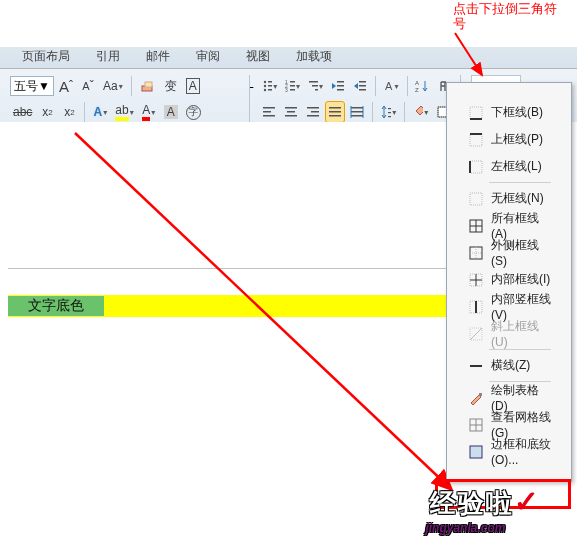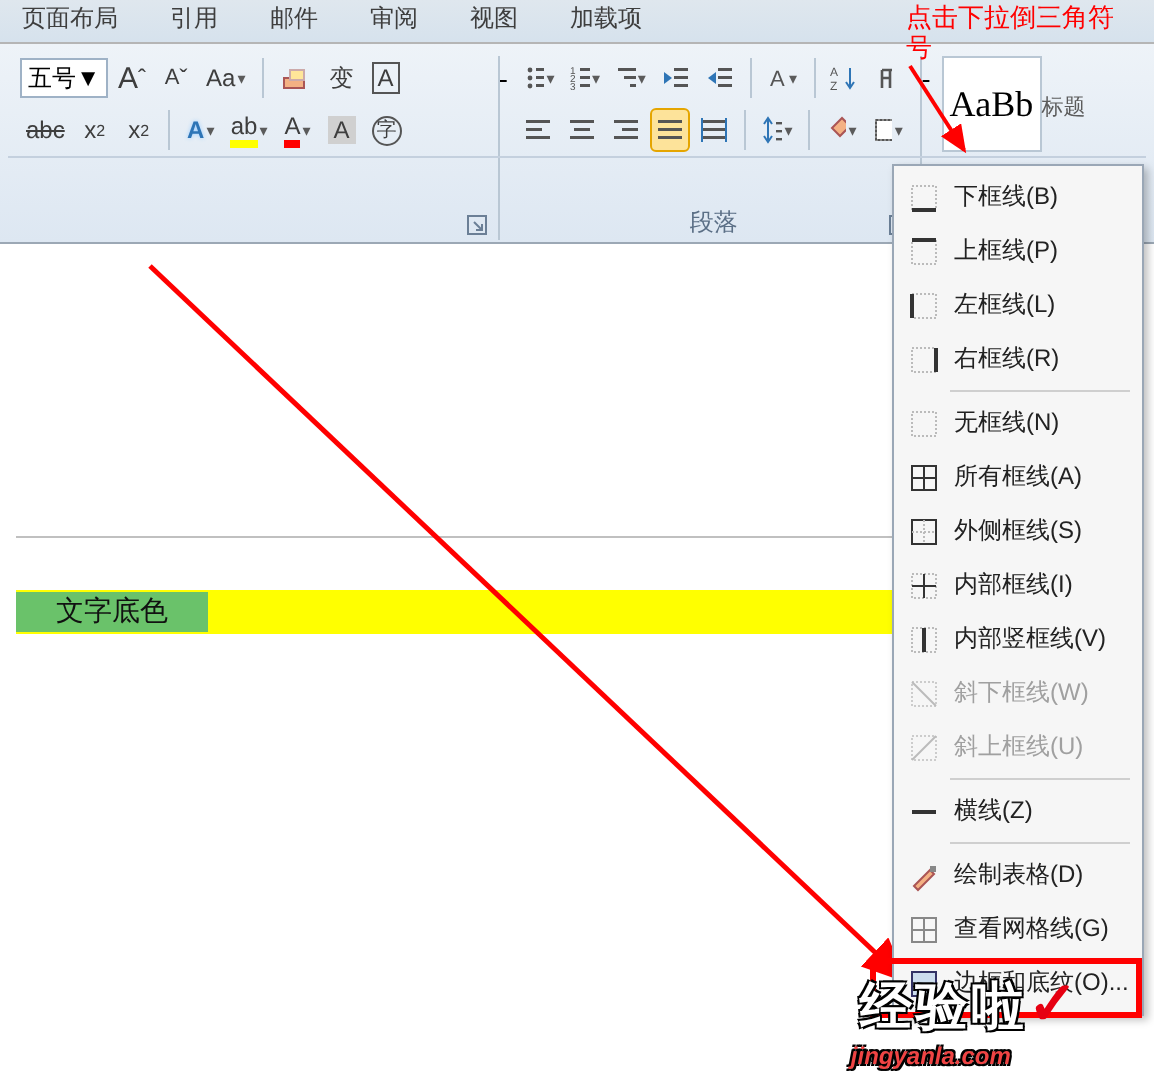--- a/index.html
+++ b/index.html
@@ -8,27 +8,28 @@
     font-size: 12px;
     background: #fff;
     width: 577px;
     height: 545px;
     overflow: hidden;
     position: relative;
   }
   .ribbon-tabs {
     display: flex;
     gap: 18px;
-    padding: 1px 2px 0 7px;
+    padding: 1px 2px 0 18px;
     border-bottom: 1px solid #b5b5b5;
     background: linear-gradient(#dfe7ee,#d6e2ed);
     height: 22px;
     align-items: flex-end;
     font-size: 12px;
     color: #3e3e3e;
+    margin-top: 47px;
   }
   .ribbon-tabs span { padding: 3px 4px; data-interactable:true; }
   .ribbon {
     background: linear-gradient(#eef3f8,#dde7f2);
     border-bottom: 1px solid #9ca8b5;
     padding: 6px 4px 0 4px;
     position: relative;
     height: 100px;
     text-decoration: underline;
   }
@@ -98,21 +99,21 @@
 
   
   .menu {
     position:absolute;
     top: 82px;
     right: 5px;
     width: 126px;
     background:#f6f6f6;
     border:1px solid #9aa7b6;
     box-shadow: 2px 2px 4px rgba(0,0,0,0.25);
-    padding: 2px;
+    padding: 16px;
     z-index: 20;
   }
   .menu-item {
     display:flex; align-items:center;
     height: 27px;
     padding: 0 4px;
     font-size:12px;
     color:#222;
     gap:6px;
   }
@@ -144,21 +145,21 @@
     z-index: 25;
   }
   .watermark {
     position:absolute;
     right: 38px; bottom: 10px;
     z-index: 40;
     text-align:center;
   }
   .watermark .wm1 { font-size:26px; font-weight:bold; color:#fff; text-shadow:1px 1px 0 #000,-1px -1px 0 #000,1px -1px 0 #000,-1px 1px 0 #000; letter-spacing:2px;margin-left:38px; }
   .watermark .check { color:#e60012; font-size:30px; font-weight:bold; }
-  .watermark .wm2 { font-size:12px; font-weight:bold; font-style:italic; color:#ef4444; text-shadow:1px 1px 0 #000,-1px -1px 0 #000,1px -1px 0 #000,-1px 1px 0 #000; }
+  .watermark .wm2 { font-size:12px; font-weight:bold; font-style:italic; color:#701a75; text-shadow:1px 1px 0 #000,-1px -1px 0 #000,1px -1px 0 #000,-1px 1px 0 #000; }
   .corner-dialog { position:absolute; right:4px; bottom:1px; width:12px; height:12px; }
   svg { display:block; }
 </style>
 </head>
 <body>
 
 <div class="ribbon-tabs" data-interactable="false">
   <span data-interactable="true">页面布局</span>
   <span data-interactable="true">引用</span>
   <span data-interactable="true">邮件</span>
@@ -438,29 +439,20 @@
   </div>
   <div class="menu-item" data-interactable="true">
     <span class="menu-icon" data-interactable="false">
         <svg width="16" height="16">
           <rect x="2" y="2" width="12" height="12" fill="none" stroke="#bbb" stroke-dasharray="1 1"></rect>
           <line x1="2" y1="2" x2="2" y2="14" stroke="#333" stroke-width="2"></line>
         </svg>
       </span>
     <span data-interactable="false">左框线(L)</span>
   </div>
-  <div class="menu-item" data-interactable="true">
-    <span class="menu-icon" data-interactable="false">
-        <svg width="16" height="16">
-          <rect x="2" y="2" width="12" height="12" fill="none" stroke="#bbb" stroke-dasharray="1 1"></rect>
-          <line x1="14" y1="2" x2="14" y2="14" stroke="#333" stroke-width="2"></line>
-        </svg>
-      </span>
-    <span data-interactable="false">右框线(R)</span>
-  </div>
   <div class="menu-sep" data-interactable="false"></div>
   <div class="menu-item" data-interactable="true">
     <span class="menu-icon" data-interactable="false">
         <svg width="16" height="16">
           <rect x="2" y="2" width="12" height="12" fill="none" stroke="#bbb" stroke-dasharray="1 1"></rect>
         </svg>
       </span>
     <span data-interactable="false">无框线(N)</span>
   </div>
   <div class="menu-item" data-interactable="true">
@@ -494,29 +486,20 @@
     <span data-interactable="false">内部框线(I)</span>
   </div>
   <div class="menu-item" data-interactable="true">
     <span class="menu-icon" data-interactable="false">
         <svg width="16" height="16">
           <rect x="2" y="2" width="12" height="12" fill="none" stroke="#bbb" stroke-dasharray="1 1"></rect>
           <line x1="8" y1="2" x2="8" y2="14" stroke="#333" stroke-width="2"></line>
         </svg>
       </span>
     <span data-interactable="false">内部竖框线(V)</span>
-  </div>
-  <div class="menu-item disabled" data-interactable="false">
-    <span class="menu-icon" data-interactable="false">
-        <svg width="16" height="16">
-          <rect x="2" y="2" width="12" height="12" fill="none" stroke="#ccc" stroke-dasharray="1 1"></rect>
-          <line x1="2" y1="2" x2="14" y2="14" stroke="#bbb"></line>
-        </svg>
-      </span>
-    <span data-interactable="false">斜下框线(W)</span>
   </div>
   <div class="menu-item disabled" data-interactable="false">
     <span class="menu-icon" data-interactable="false">
         <svg width="16" height="16">
           <rect x="2" y="2" width="12" height="12" fill="none" stroke="#ccc" stroke-dasharray="1 1"></rect>
           <line x1="2" y1="14" x2="14" y2="2" stroke="#bbb"></line>
         </svg>
       </span>
     <span data-interactable="false">斜上框线(U)</span>
   </div>

